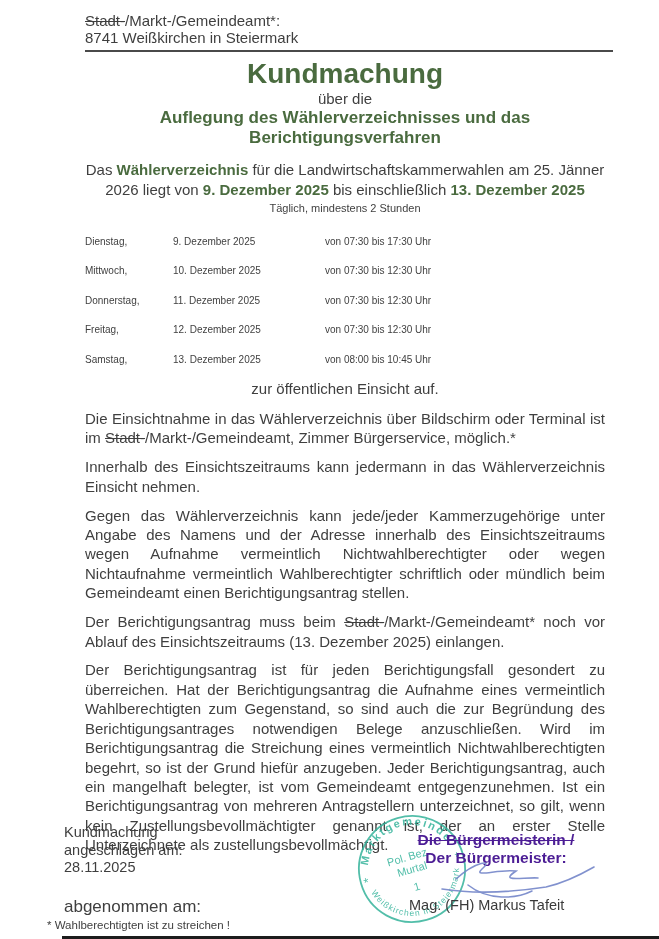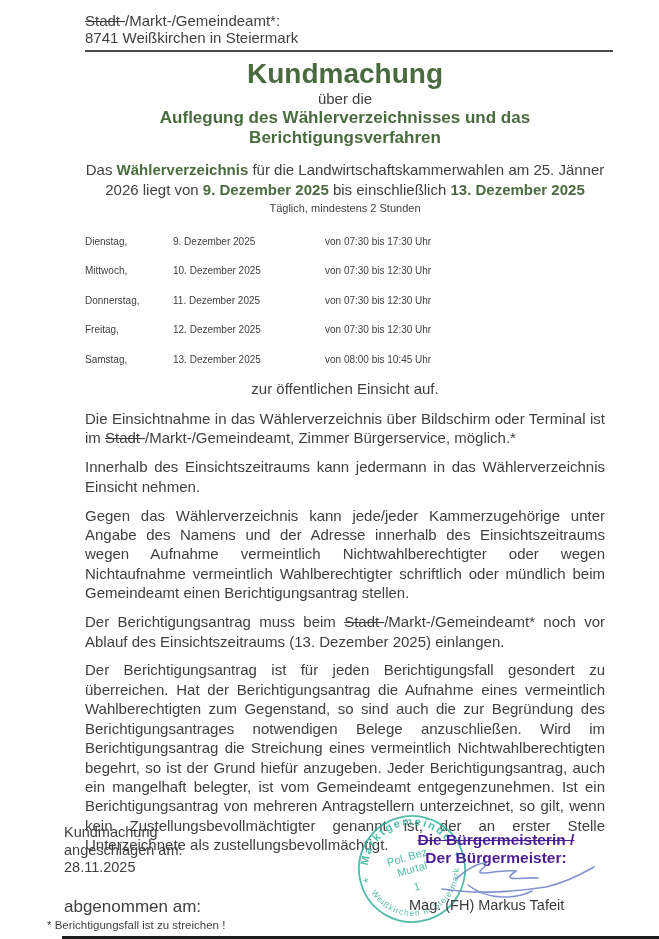--- a/index.html
+++ b/index.html
@@ -116,21 +116,21 @@
   <div class="footer">
 
     <div class="f-left">
       <div>Kundmachung</div>
       <div>angeschlagen am:</div>
       <div>28.11.2025</div>
     </div>
 
     <div class="f-removed">abgenommen am:</div>
 
-    <div class="f-footnote">* Berichtigungsfall ist zu streichen !</div>
+    <div class="f-footnote">* Wahlberechtigten ist zu streichen !</div>
 
     <div class="stamp-wrap">
       <svg width="120" height="122" viewBox="0 0 120 122">
         <g transform="rotate(-16 60 61)" fill="none" stroke="none">
           <circle cx="60" cy="61" r="53" stroke="#35b39b" stroke-width="1.8" fill="none"></circle>
           <defs>
             <path id="arcTop" d="M 16,61 A 44,44 0 0 1 104,61"></path>
             <path id="arcBot" d="M 13,61 A 47,47 0 0 0 107,61"></path>
           </defs>
           <text font-size="11" font-weight="bold" fill="#35b39b" letter-spacing="2" font-family="Liberation Sans, sans-serif">

